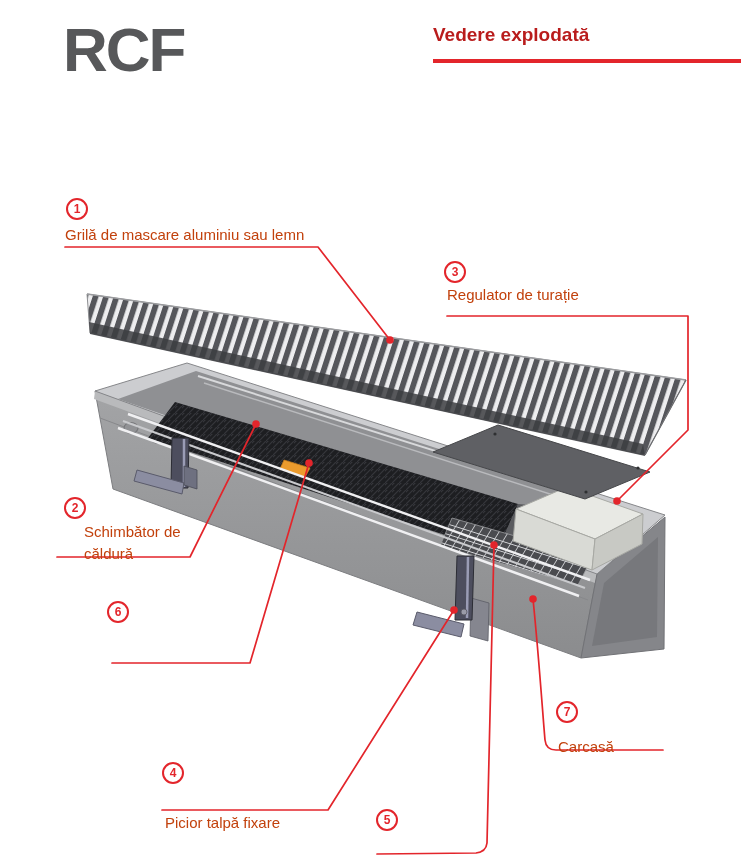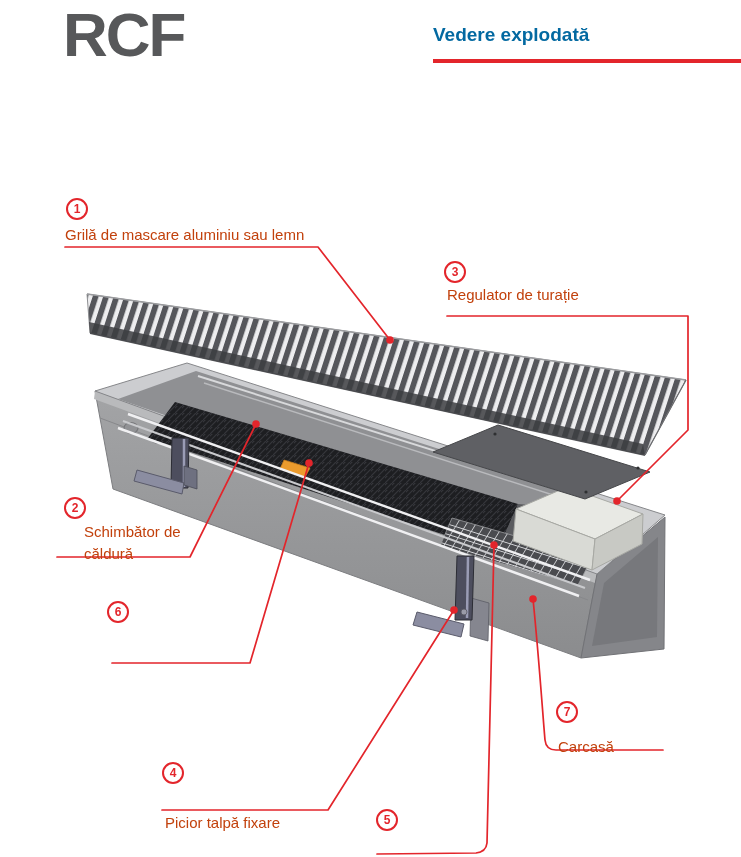--- a/index.html
+++ b/index.html
@@ -1,23 +1,23 @@
 <!DOCTYPE html>
 <html><head>
 <meta charset="utf-8">
 <style>
   html,body{margin:0;padding:0;background:#ffffff;}
   #page{position:relative;width:741px;height:857px;background:#ffffff;overflow:hidden;
         font-family:"Liberation Sans","DejaVu Sans",sans-serif;}
   #art{position:absolute;left:0;top:0;width:741px;height:857px;}
 
-  .logo{position:absolute;left:63px;top:4px;font-size:62px;font-weight:bold;
+  .logo{position:absolute;left:63px;top:19px;font-size:62px;font-weight:bold;
         letter-spacing:-2px;color:#57585a;line-height:1;}
   .section-title{position:absolute;left:433px;top:24px;font-size:19px;font-weight:bold;
-        color:#0369a1;}
+        color:#b91c1c;}
   .section-rule{position:absolute;left:433px;top:59px;width:308px;height:4px;background:#e3252b;}
 
   .callout-circle{position:absolute;width:22px;height:22px;border:2px solid #e3252b;
         border-radius:50%;background:#ffffff;box-sizing:border-box;
         display:flex;align-items:center;justify-content:center;
         font-size:12px;font-weight:bold;color:#e3252b;}
   .callout-label{position:absolute;font-size:15px;color:#c2410c;line-height:1.45;}
 
   .w100{width:104px;}
   .w160{width:160px;}

